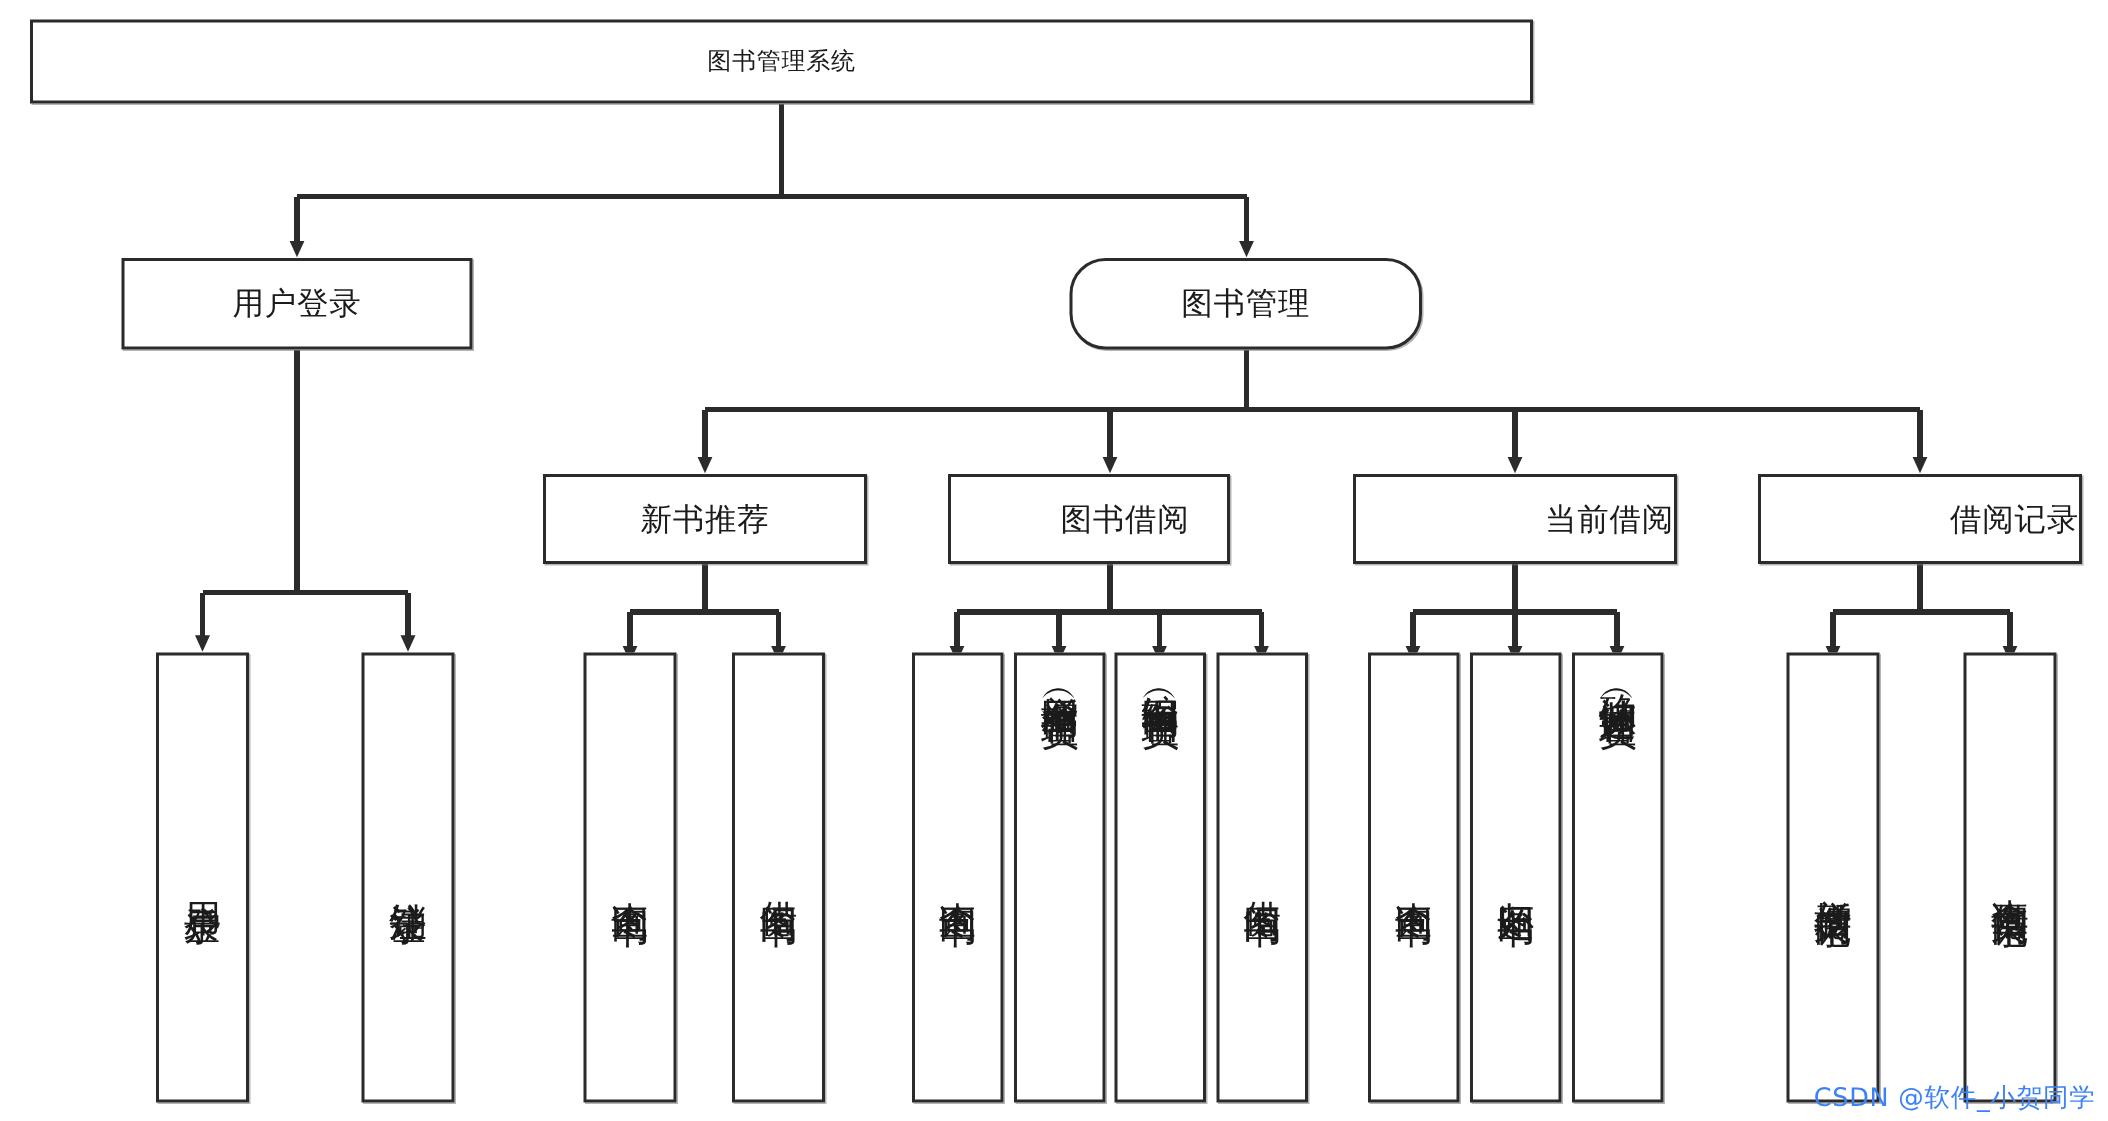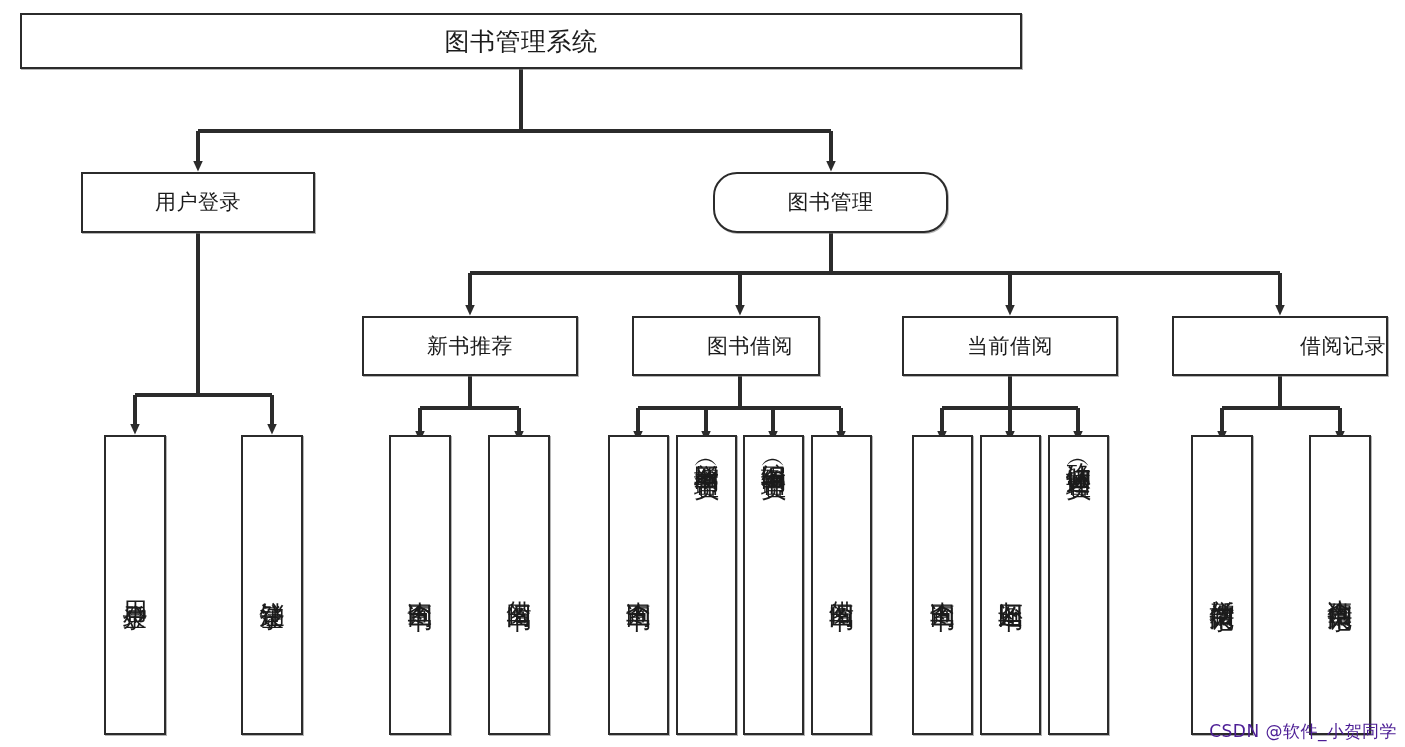--- a/index.html
+++ b/index.html
@@ -42,21 +42,21 @@
     text-align: center;
     line-height: 1.08;
     letter-spacing: 0.5px;
     white-space: nowrap;
   }
   
   .node.h .node-label {
     font-size: 21px;
   }
   .node.root .node-label {
-    font-size: 25px;
+    font-size: 16px;
   }
   
   .node.v {
     align-items: flex-start;
     justify-content: center;
     padding-top: 6px;
   }
   .node.v.mid {
     align-items: center;
     padding-top: 0;
@@ -67,21 +67,21 @@
     font-size: 25px;
     line-height: 1.0;
     letter-spacing: 2px;
     white-space: nowrap;
   }
   #watermark {
     position: absolute;
     right: 8px;
     bottom: 4px;
     font-size: 17px;
-    color: #4c1d95;
+    color: #3b82f6;
     letter-spacing: 0.5px;
     white-space: nowrap;
     user-select: none;
   }
 </style>
 </head>
 <body>
 
 <div id="diagram-root">
 
@@ -146,21 +146,21 @@
   <div class="node h" style="left:713px; top:172px; width:235px; height:61px;border-radius:24px;">
     <span class="node-label">图书管理</span>
   </div>
 
   <div class="node h" style="left:362px; top:316px; width:216px; height:60px;">
     <span class="node-label">新书推荐</span>
   </div>
   <div class="node h" style="left:632px; top:316px; width:188px; height:60px;padding-left:48px;">
     <span class="node-label">图书借阅</span>
   </div>
-  <div class="node h" style="left:902px; top:316px; width:216px; height:60px;">
+  <div class="node h" style="left:902px; top:316px; width:216px; height:60px;justify-content:flex-end;">
     <span class="node-label">当前借阅</span>
   </div>
   <div class="node h" style="left:1172px; top:316px; width:216px; height:60px;justify-content:flex-end;">
     <span class="node-label">借阅记录</span>
   </div>
 
   <div class="node v mid" style="left:104px; top:435px; width:62px; height:300px;">
     <span class="node-label">用户登录</span>
   </div>
   <div class="node v mid" style="left:241px; top:435px; width:62px; height:300px;">

